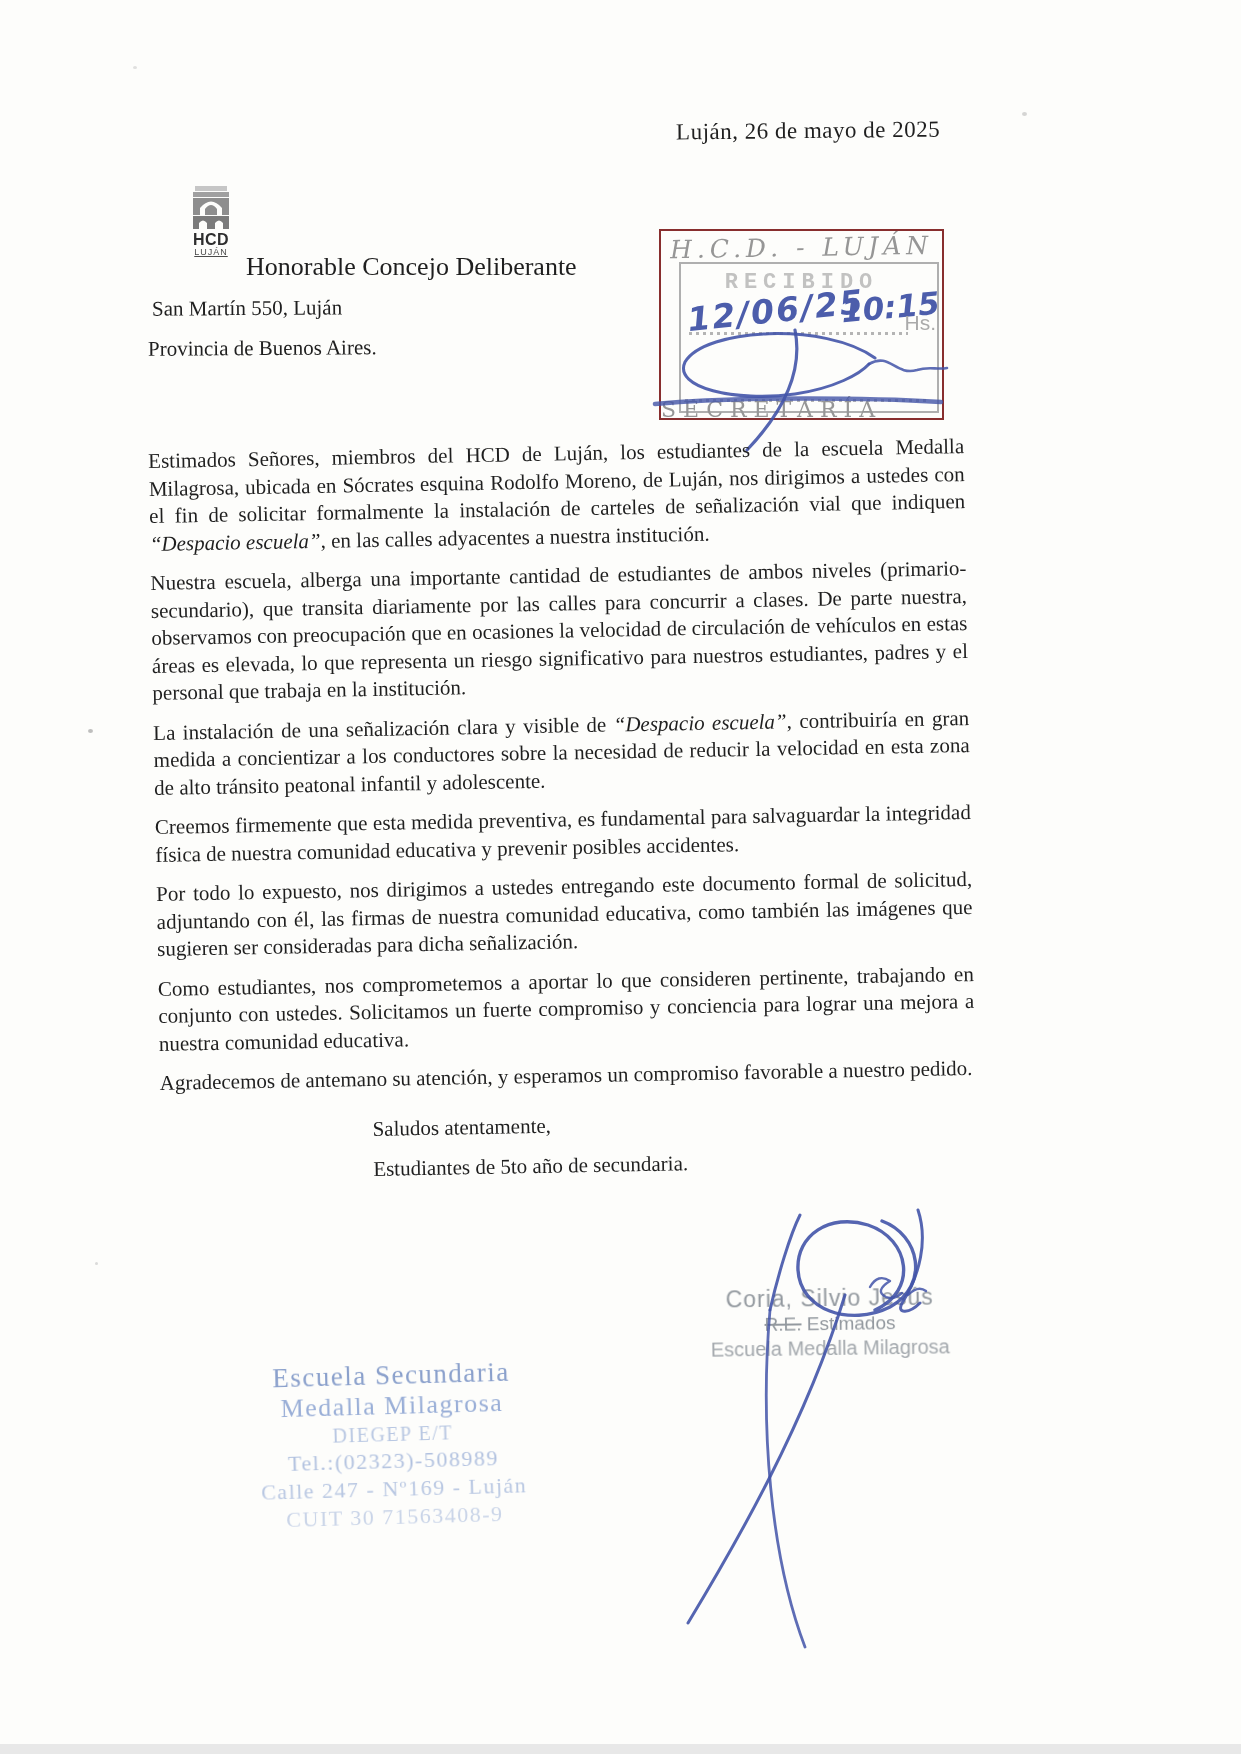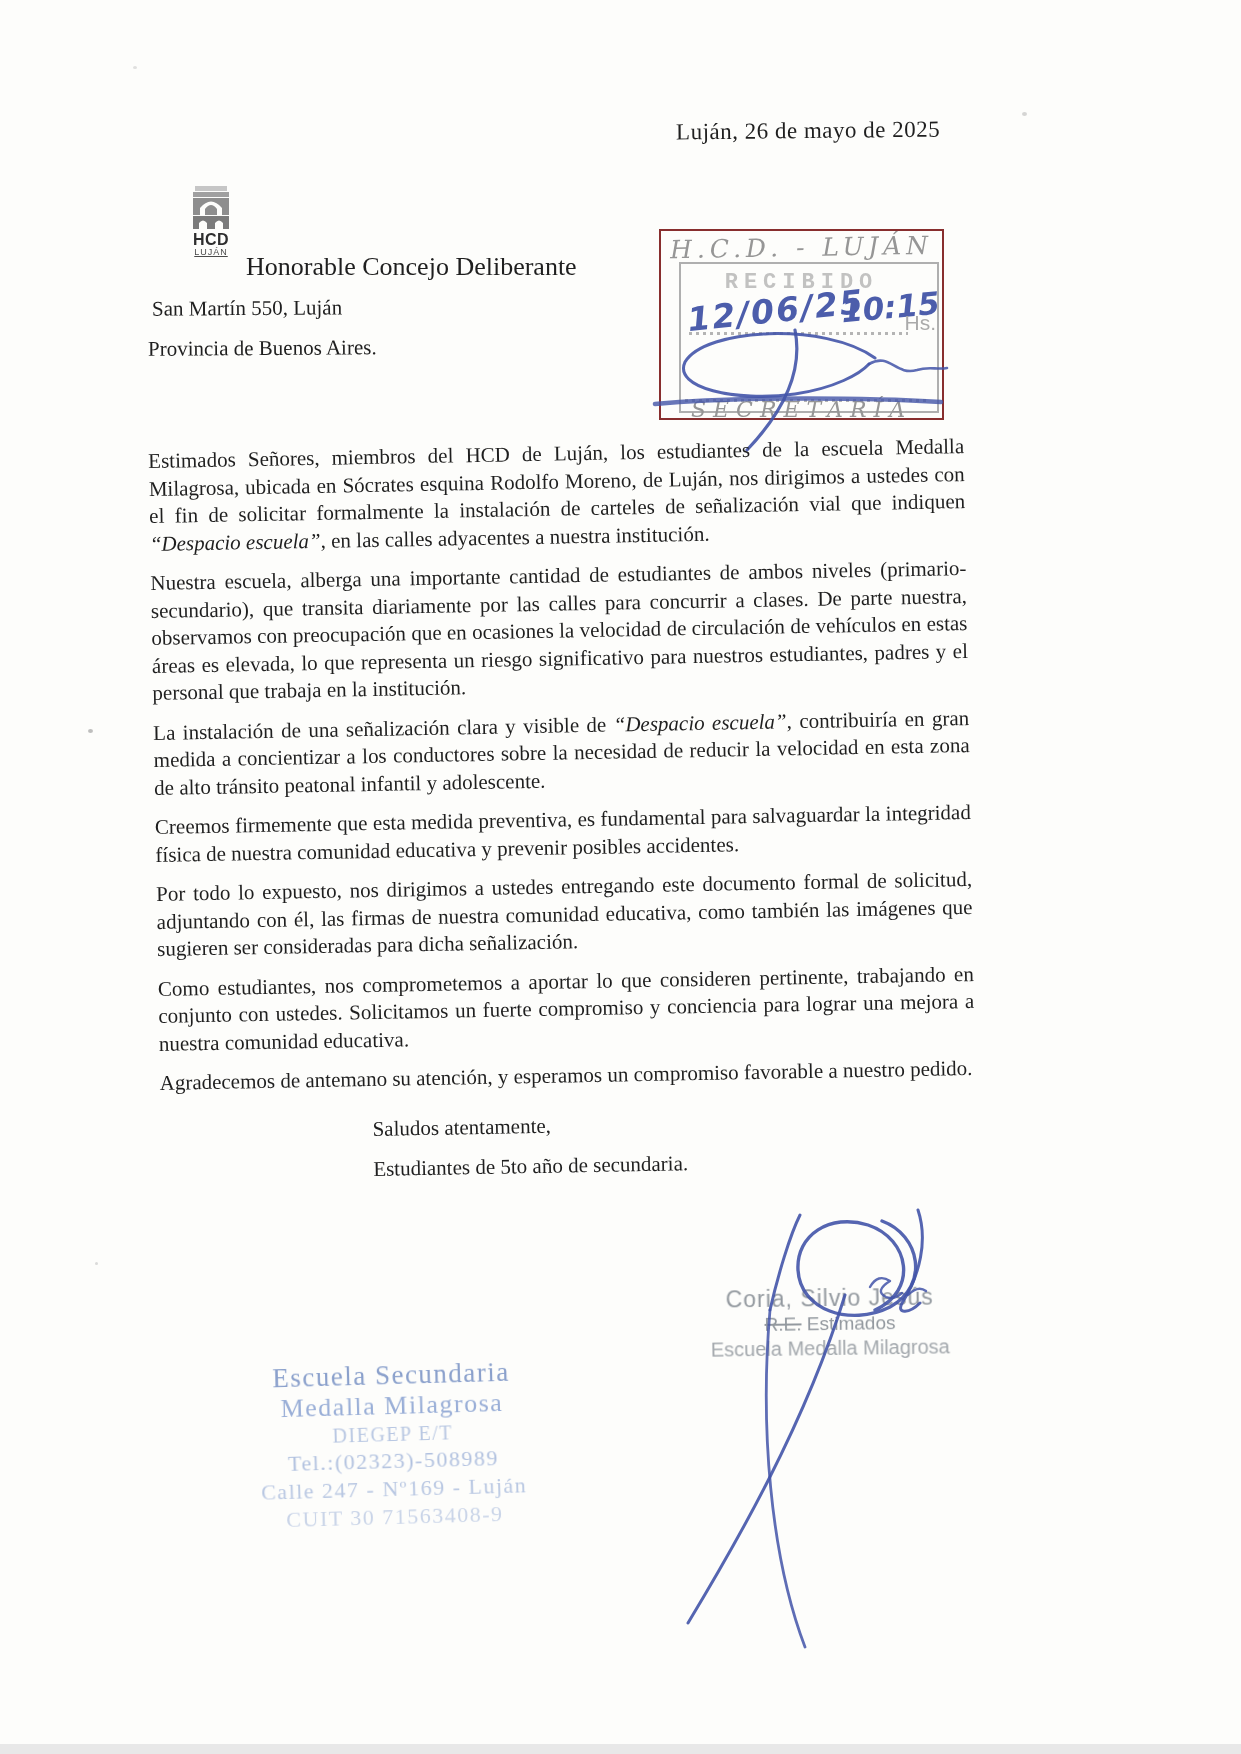--- a/index.html
+++ b/index.html
@@ -64,22 +64,22 @@
     font-family:"Liberation Sans",sans-serif;font-size:21px;color:#a4a4a4;
   }
   .dotline{
     position:absolute;height:3px;
     background-image:repeating-linear-gradient(90deg,#9a9a9a 0 3px,transparent 3px 7px);
     opacity:.8;
   }
   .dot1{left:28px;right:34px;top:101px;}
   .dot2{left:24px;right:14px;top:168px;}
   .stamp-footer{
-    position:absolute;left:0;right:0;top:166px;text-align:center;
-    font-family:"DejaVu Serif",serif;font-style:italic;
+    position:absolute;left:0;right:0;top:166px;text-align:left;
+    font-family:"DejaVu Serif",serif;
     font-size:22px;color:#8e8e8e;letter-spacing:7px;
     white-space:nowrap;
   }
   .ink{position:absolute;pointer-events:none;}
   .ink path{fill:none;stroke:#4254a8;stroke-linecap:round;stroke-linejoin:round;}
 
   
   .body-block{
     position:absolute;left:148px;top:448px;width:816px;
     transform:rotate(-1.05deg);transform-origin:0 0;

